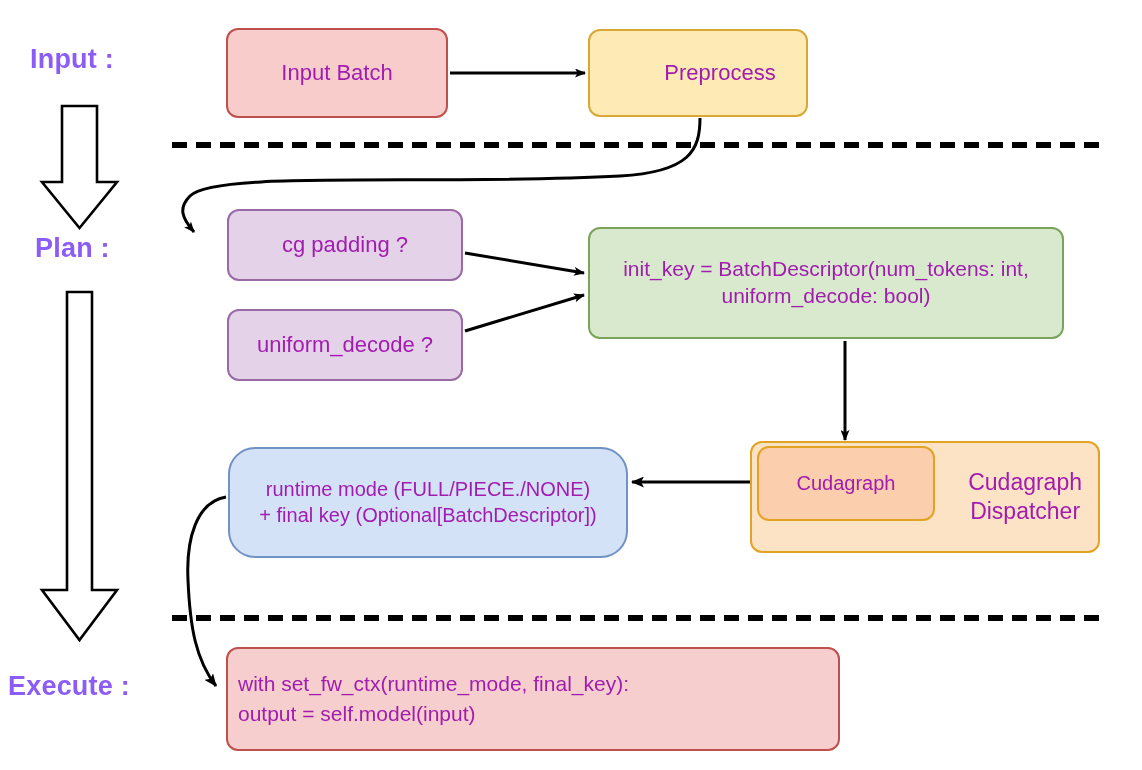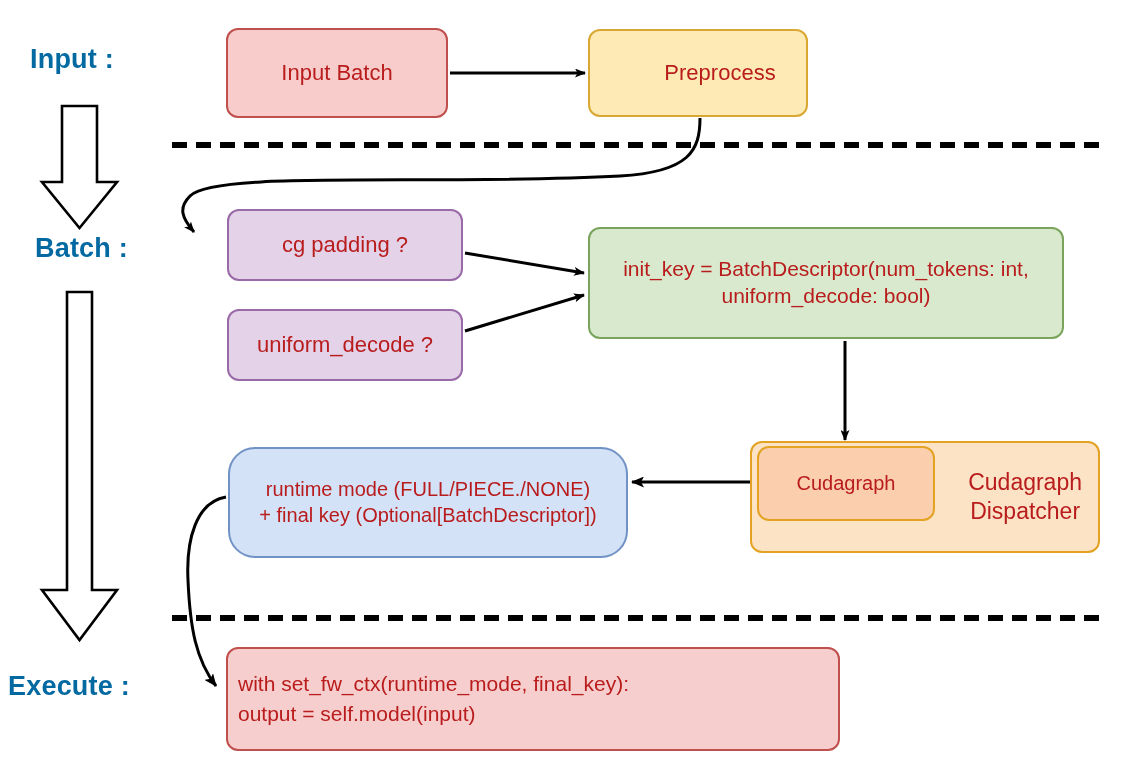--- a/index.html
+++ b/index.html
@@ -28,28 +28,28 @@
   .node {
     position: absolute;
     box-sizing: border-box;
     display: flex;
     align-items: center;
     justify-content: center;
     text-align: center;
     border-radius: 12px;
     border-style: solid;
     border-width: 2px;
-    color: #b91c1c;
+    color: #a21caf;
     line-height: 1.28;
     white-space: pre-line;
   }
   .stage-label {
     position: absolute;
     font-weight: bold;
-    color: #0369a1;
+    color: #8b5cf6;
     letter-spacing: 0.2px;
     white-space: nowrap;
   }
 
   
   .n-input-batch {
     left: 226px; top: 28px; width: 222px; height: 90px;
     background: #f7cccb; border-color: #c0504d; font-size: 22px;
   }
   .n-preprocess {
@@ -125,21 +125,21 @@
     <line x1="465" y1="331" x2="584" y2="295" stroke="#000000" stroke-width="3" marker-end="url(#ah)"></line>
 
     <line x1="845" y1="341" x2="845" y2="440" stroke="#000000" stroke-width="3" marker-end="url(#ah)"></line>
 
     <line x1="753" y1="482" x2="632" y2="482" stroke="#000000" stroke-width="3" marker-end="url(#ahL)"></line>
 
     <path d="M226,497 C196,502 186,540 188,580 C190,628 196,660 216,686" fill="none" stroke="#000000" stroke-width="3" marker-end="url(#ahL)"></path>
   </svg>
 
   <div class="stage-label lbl-input">Input :</div>
-  <div class="stage-label lbl-plan">Batch :</div>
+  <div class="stage-label lbl-plan">Plan :</div>
   <div class="stage-label lbl-execute">Execute :</div>
 
   <div class="node n-input-batch">Input Batch</div>
 
   <div class="node n-preprocess">Preprocess</div>
 
   <div class="node n-cg-padding">cg padding ?</div>
 
   <div class="node n-uniform-decode">uniform_decode ?</div>
 

